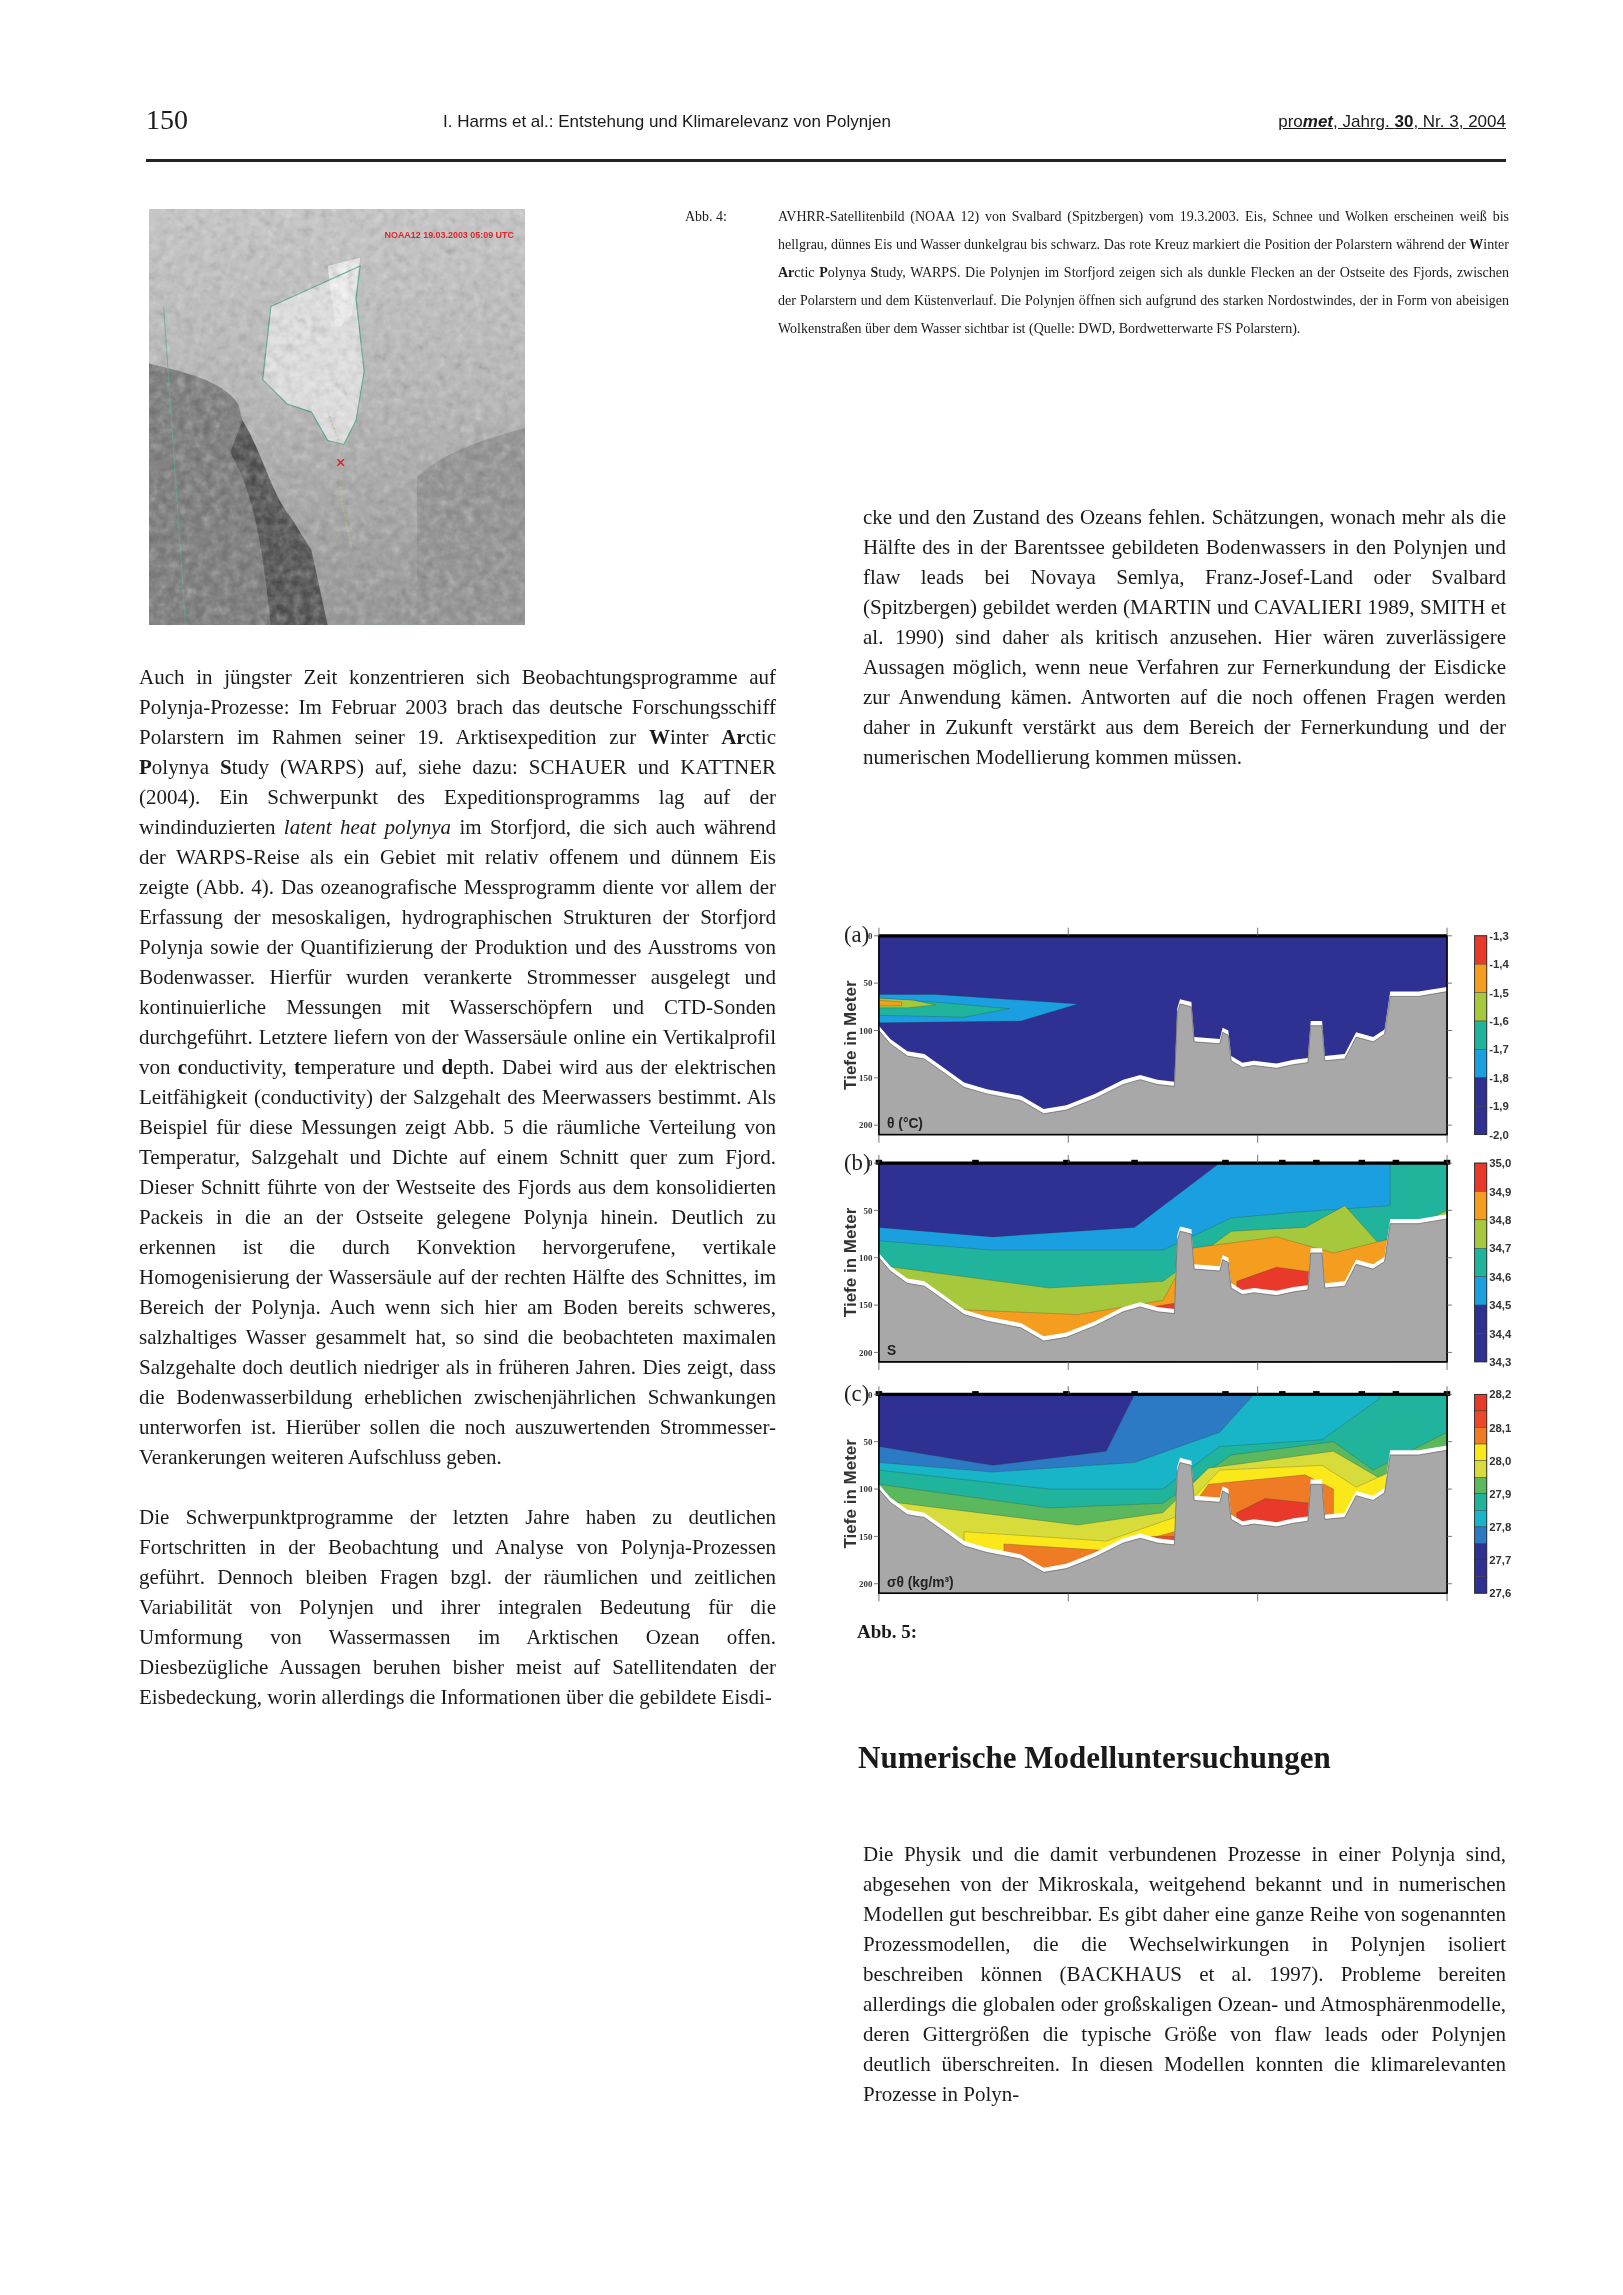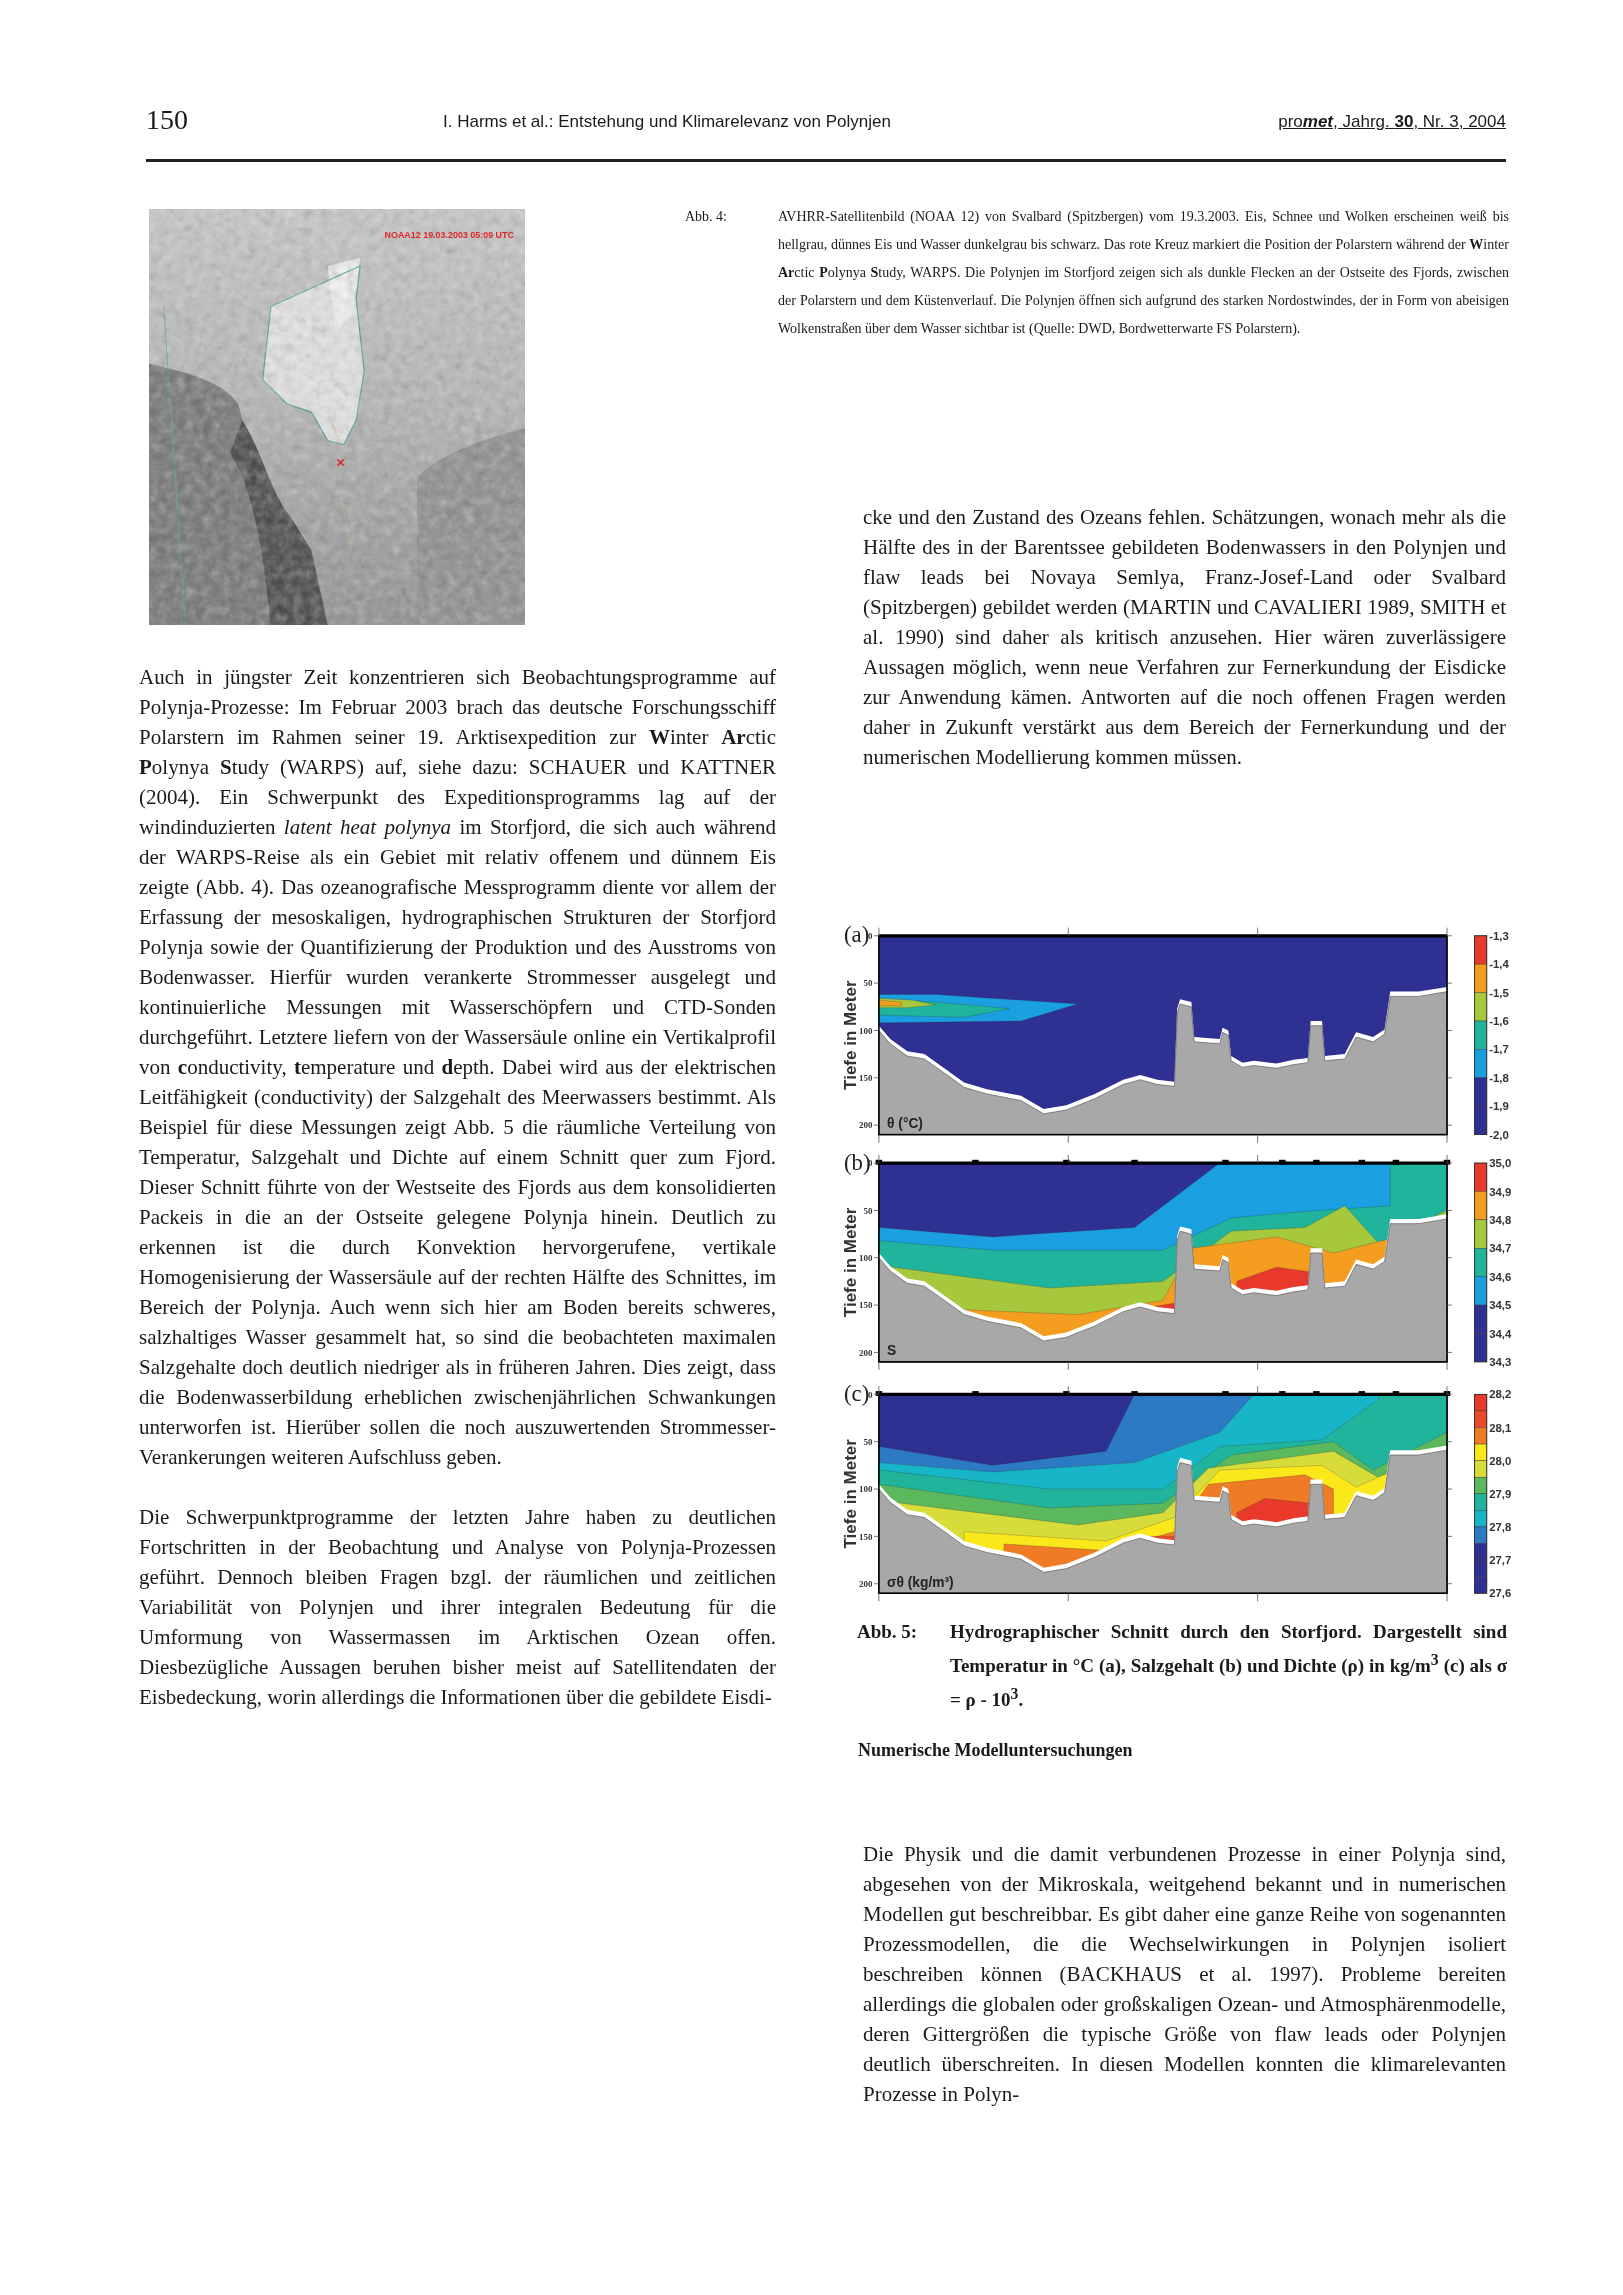--- a/index.html
+++ b/index.html
@@ -23,21 +23,21 @@
   #col-left{left:139px;top:662px;width:637px;}
   #col-right-top{left:863px;top:502px;width:643px;}
   #col-right-bottom{left:863px;top:1811px;width:643px;margin-top:28px;}
   .col p{margin:0;}
   .col p.gap{margin-top:30px;}
   .last-line{text-align-last:left;}
 
   #fig5{position:absolute;left:844px;top:909px;width:698px;height:698px;}
   #fig5-caption{position:absolute;left:857px;top:1618px;width:650px;font-size:19px;line-height:28px;font-weight:bold;}
   #fig5-caption .cap-text{margin-left:93px;}
-  #section-heading{position:absolute;left:858px;top:1740px;font-size:18px;font-weight:bold;}
+  #section-heading{position:absolute;left:858px;top:1740px;font-size:31px;font-weight:bold;}
 </style>
 </head>
 <body>
 
 <div id="running-head">
   <span id="page-number" class="serif">150</span>
   <span id="header-title" class="sans">I. Harms et al.: Entstehung und Klimarelevanz von Polynjen</span>
   <span id="header-journal" class="sans"><span>pro</span><b><i>met</i></b><span>, Jahrg. </span><b>30</b><span>, Nr. 3,  2004</span></span>
 </div>
 <div id="header-rule"></div>
@@ -280,21 +280,20 @@
         <text x="795" y="725.5" font-size="14" font-weight="bold" fill="#333">27,9</text>
         <text x="795" y="766.3333333333333" font-size="14" font-weight="bold" fill="#333">27,8</text>
         <text x="795" y="807.1666666666667" font-size="14" font-weight="bold" fill="#333">27,7</text>
         <text x="795" y="848" font-size="14" font-weight="bold" fill="#333">27,6</text>
       </g>
     </svg>
 </div>
 
 <div id="fig5-caption" class="serif">
   <span class="cap-label">Abb. 5:</span>
-  <div class="cap-text last-line"><span>Hydrographischer Schnitt durch den Storfjord. Dargestellt sind Temperatur in °C (a), Salzgehalt (b) und Dichte (ρ) in kg/m</span><sup>3</sup><span> (c) als σ = ρ - 10</span><sup>3</sup><span>.</span></div>
 </div>
 
 <div id="section-heading" class="serif">Numerische Modelluntersuchungen</div>
 
 <div id="col-right-bottom" class="col serif">
   <p class="last-line">Die Physik und die damit verbundenen Prozesse in einer Polynja sind, abgesehen von der Mikroskala, weitgehend bekannt und in numerischen Modellen gut beschreibbar. Es gibt daher eine ganze Reihe von sogenannten Prozessmodellen, die die Wechselwirkungen in Polynjen isoliert beschreiben können (BACKHAUS et al. 1997). Probleme bereiten allerdings die globalen oder großskaligen Ozean- und Atmosphärenmodelle, deren Gittergrößen die typische Größe von flaw leads oder Polynjen deutlich überschreiten. In diesen Modellen konnten die klimarelevanten Prozesse in Polyn-</p>
 </div>
 
 
 </body></html>

